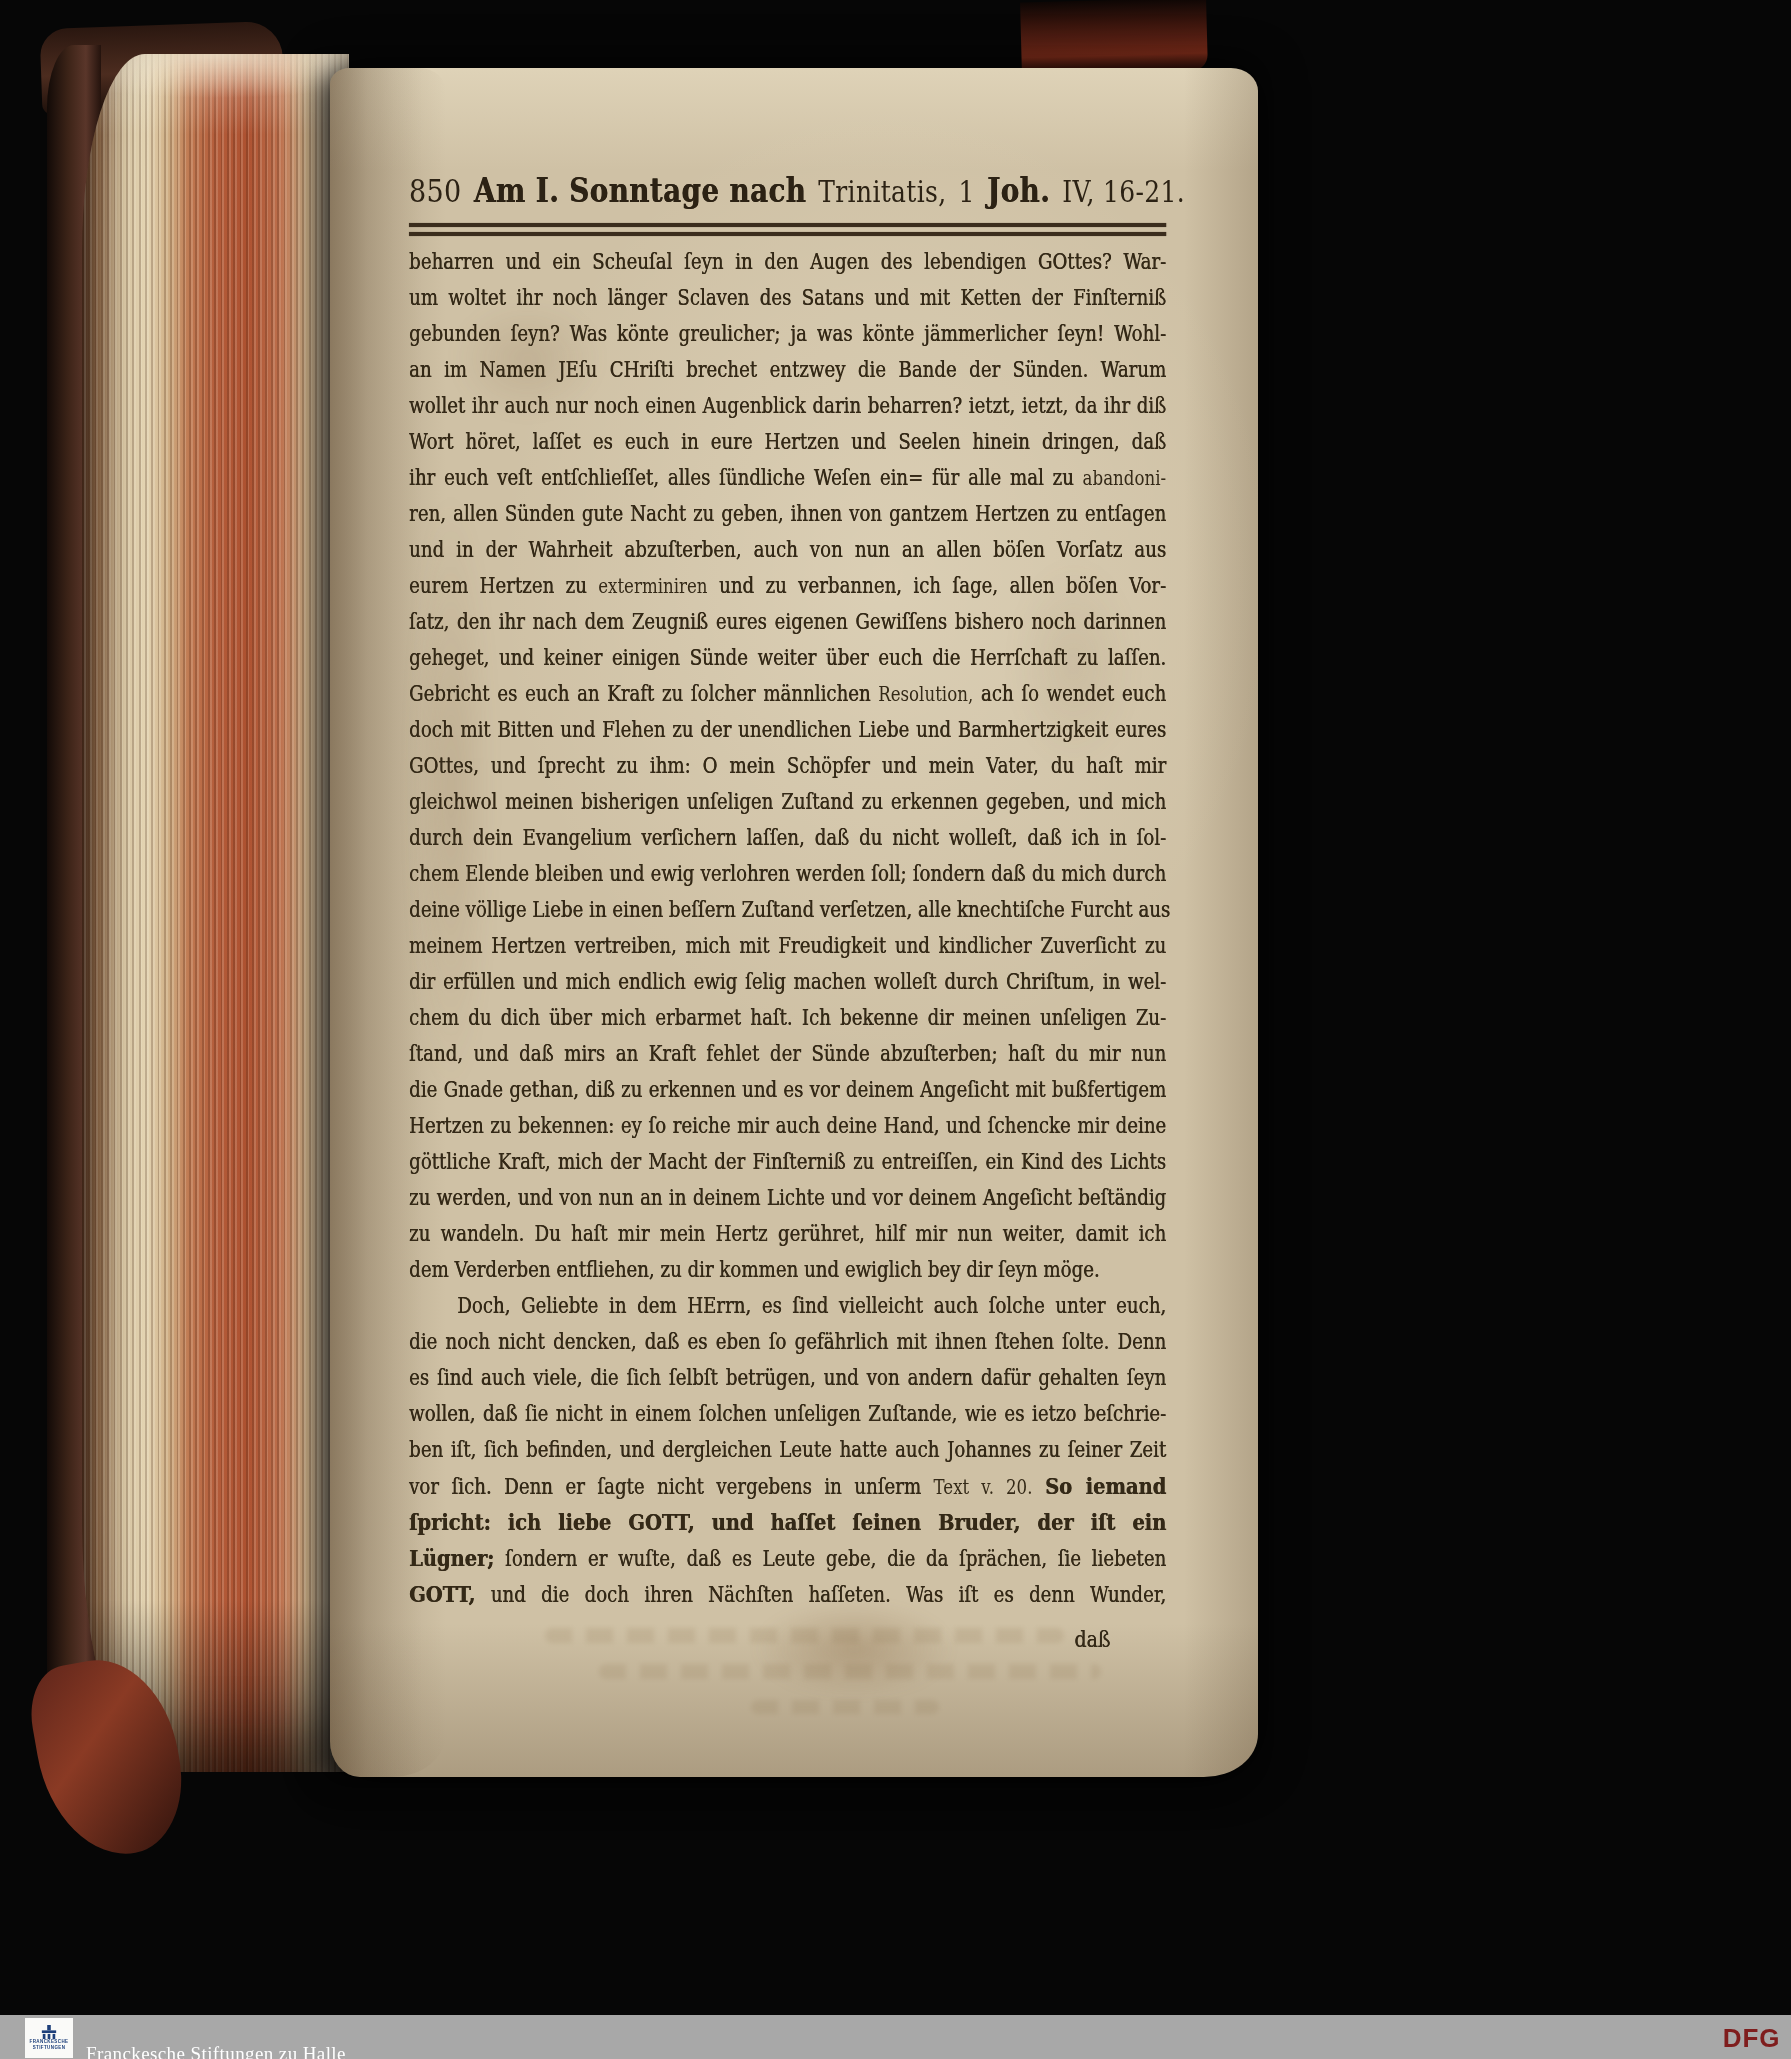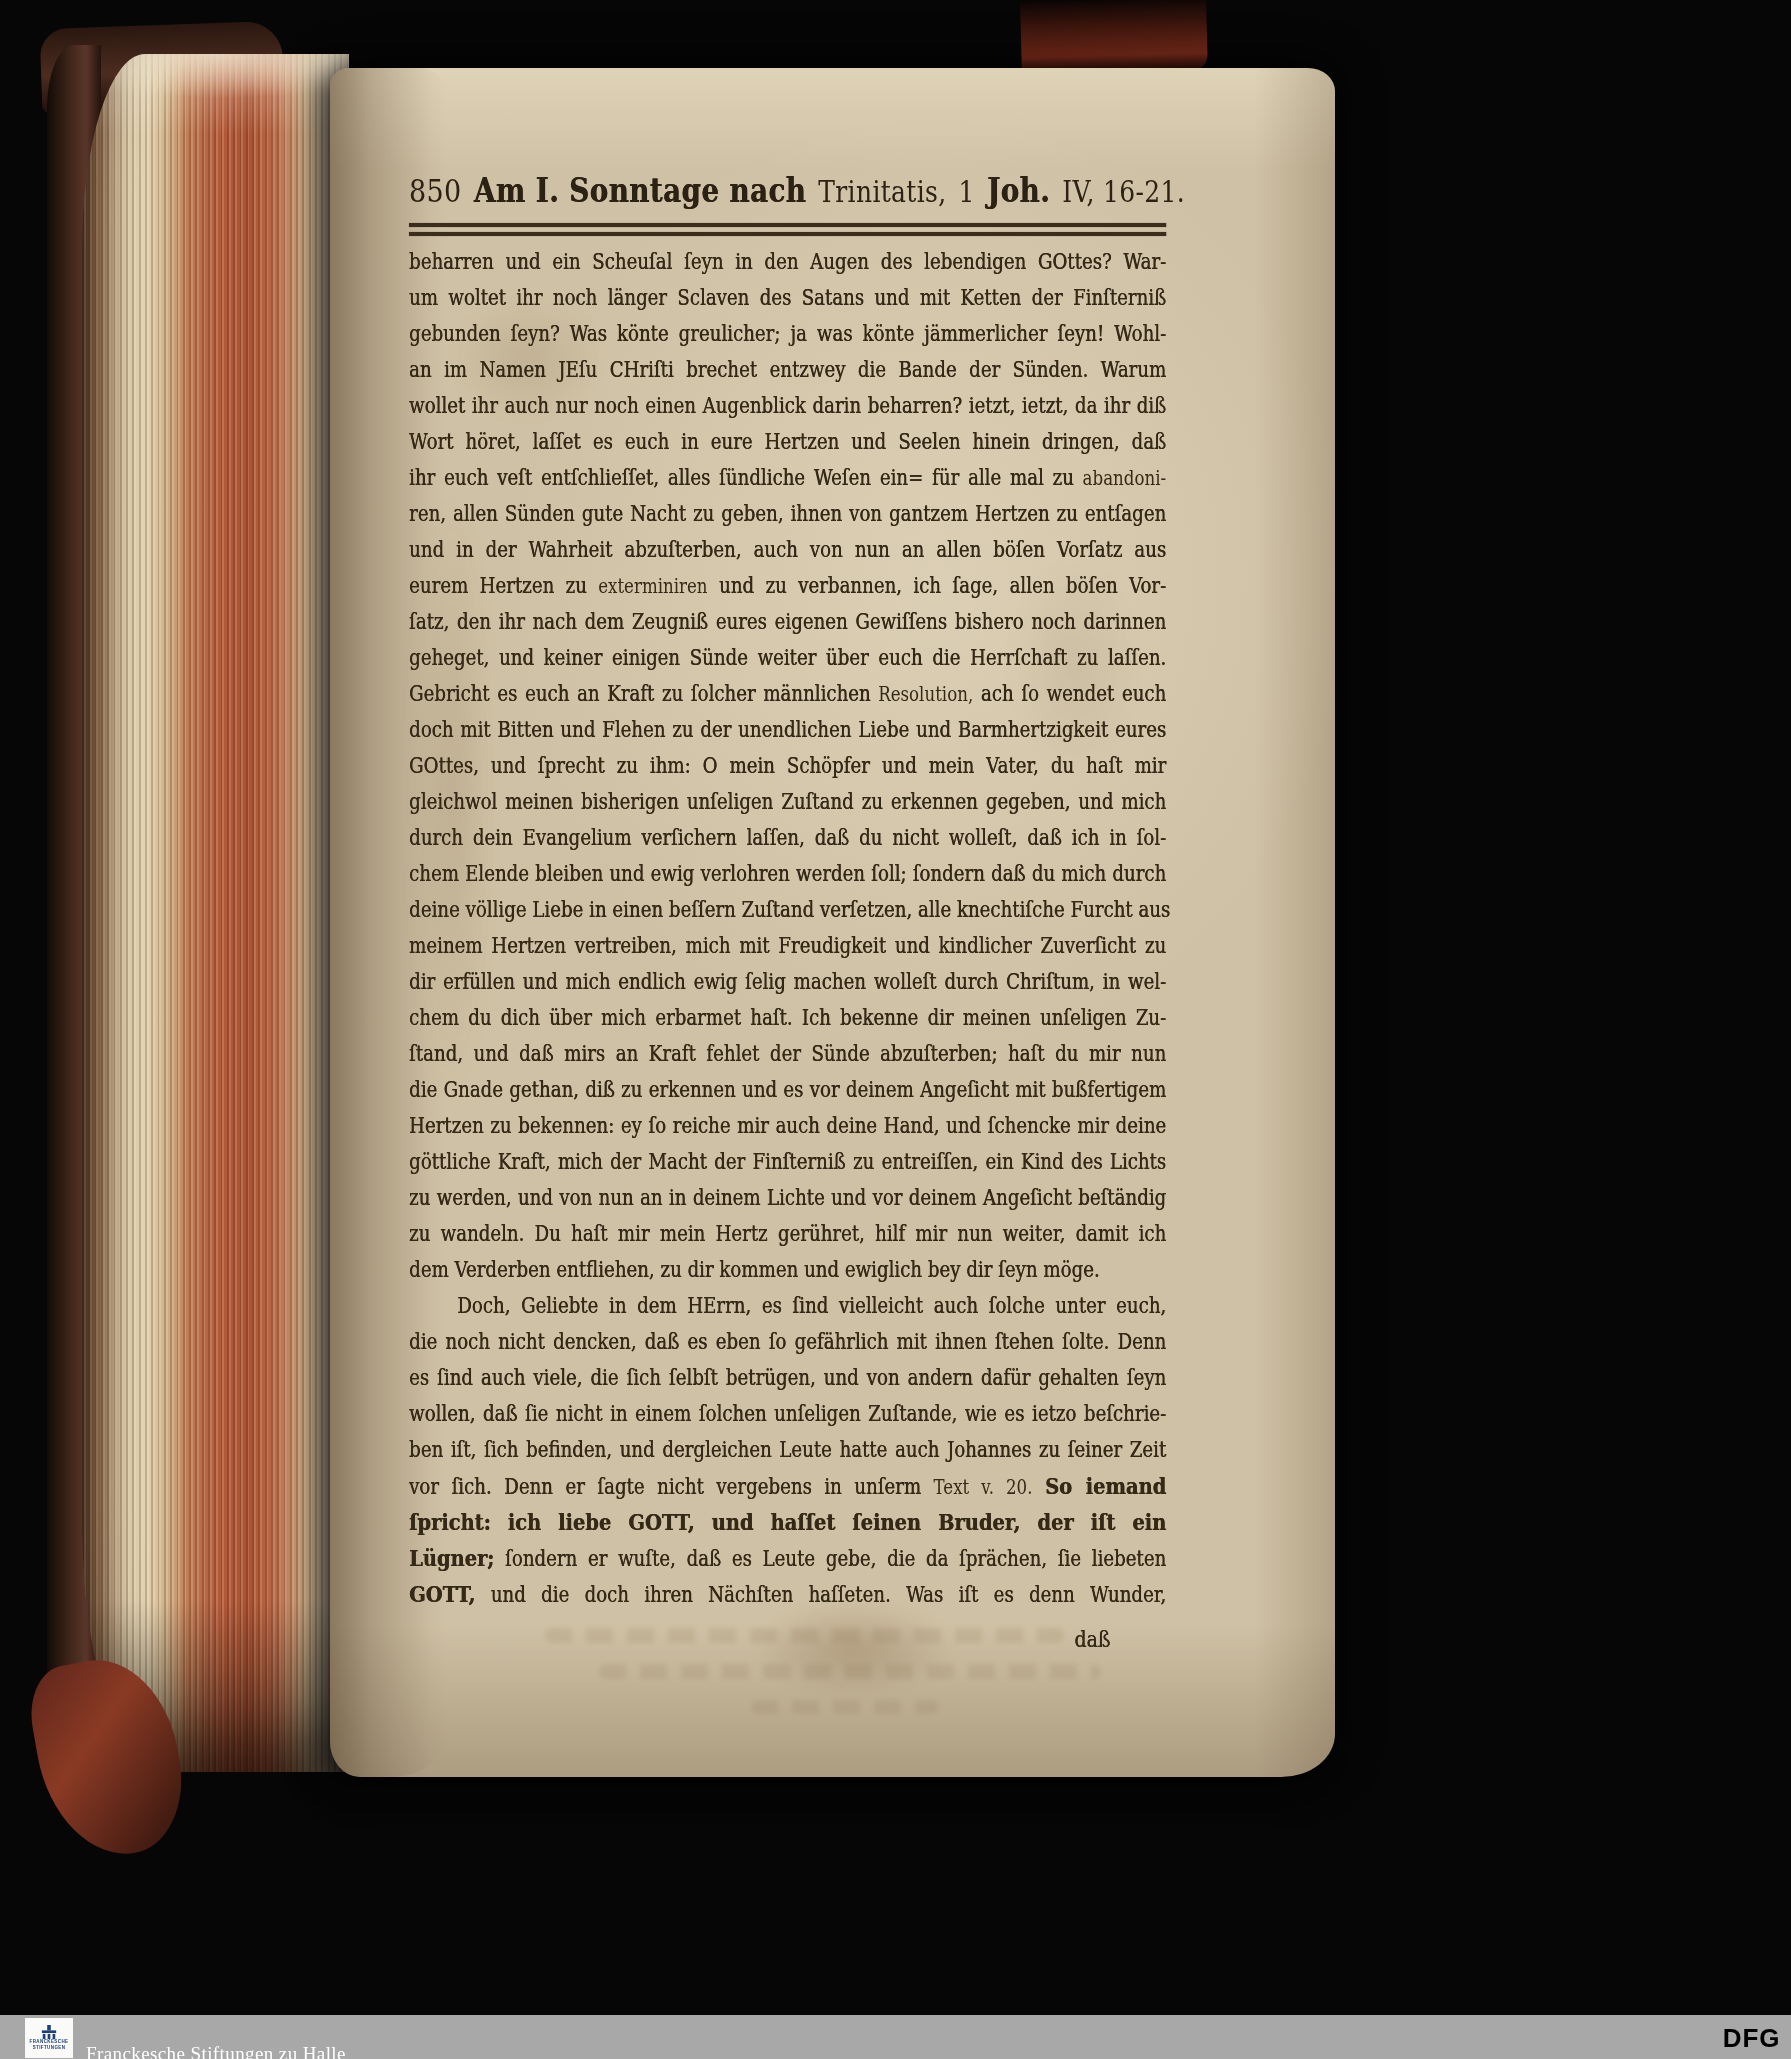--- a/index.html
+++ b/index.html
@@ -22,21 +22,21 @@
     border-radius:63px 0 0 81px / 197px 0 0 251px;
     box-shadow:inset 0 -36px 54px rgba(20,8,4,.35);}
   .cover-bl{position:absolute;left:39px;top:1659px;width:139px;height:197px;
     background:linear-gradient(135deg,#5c241a,#8a3a24 40%,#2e120c);
     border-radius:30% 55% 45% 60%;transform:rotate(-10deg);}
   .cover-tr{position:absolute;left:1021px;top:0;width:186px;height:73px;
     background:linear-gradient(180deg,#0d0604,#571f13 55%,#7b2c1a 76%,#30110a);
     transform:rotate(-1.5deg);border-radius:0 0 16px 7.2px;}
 
   
-  .page{position:absolute;left:330px;top:68px;width:1005px;height:1709px;
+  .page{position:absolute;left:330px;top:68px;width:928px;height:1709px;
     background:
       radial-gradient(60% 40% at 60% 30%, rgba(255,248,228,.25), transparent 70%),
       linear-gradient(90deg, rgba(60,40,20,.30) 0, rgba(60,40,20,.10) 4%, transparent 10%, transparent 92%, rgba(80,60,35,.22) 100%),
       linear-gradient(180deg, rgba(238,228,202,.5) 0, transparent 6%, transparent 91%, rgba(90,70,45,.30) 100%),
       #cfc1a5;
     border-radius:19.7px 27px 54px 30px / 16px 23px 43px 36px;
     box-shadow:0 0 45px rgba(0,0,0,.65), -12.5px 5.4px 23px rgba(0,0,0,.5);text-decoration:underline;}
   .stain{position:absolute;pointer-events:none;}
   .s1{left:0;top:0;width:116px;height:100%;border-radius:inherit;
       background:linear-gradient(90deg,rgba(92,70,45,.34),rgba(92,70,45,.12) 55%,transparent);}
@@ -80,21 +80,21 @@
   
   .footer-bar{position:absolute;left:0;top:2015px;width:1791px;height:45px;background:#a8a8a8;}
   .logo-box{position:absolute;left:25px;top:2.7px;width:48px;height:40px;background:#fafaf8;
     display:flex;flex-direction:column;align-items:center;justify-content:center;gap:0.9px;}
   .logo-mini{font-family:"Liberation Sans",sans-serif;font-size:4.5px;line-height:4.5px;
     color:#1d3f7a;font-weight:700;letter-spacing:0.4px;text-align:center;}
   .bar-title{position:absolute;left:86px;top:50%;transform:translateY(-50%);
     font-family:"Liberation Serif",serif;font-size:19px;color:#fff;letter-spacing:0.4px;margin-top:16px;}
   .dfg{position:absolute;right:10.7px;top:50%;transform:translateY(-50%);
     font-family:"Liberation Sans",sans-serif;font-weight:bold;font-size:26px;
-    color:#000000;letter-spacing:0.9px;}
+    color:#7f1d1d;letter-spacing:0.9px;}
 </style>
 </head>
 <body>
 
 <div class="stage">
 
   <div class="cover-tl"></div>
   <div class="spine"></div>
   <div class="fore-edge"></div>
   <div class="cover-bl"></div>

